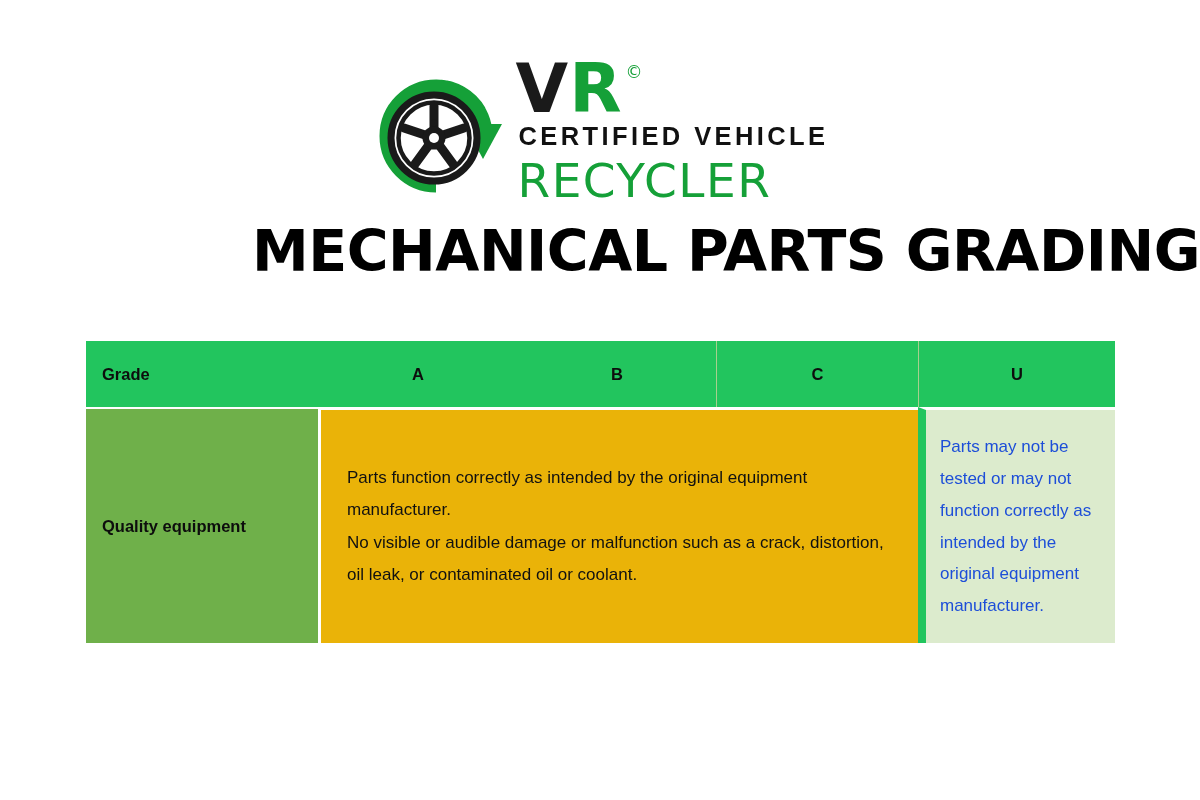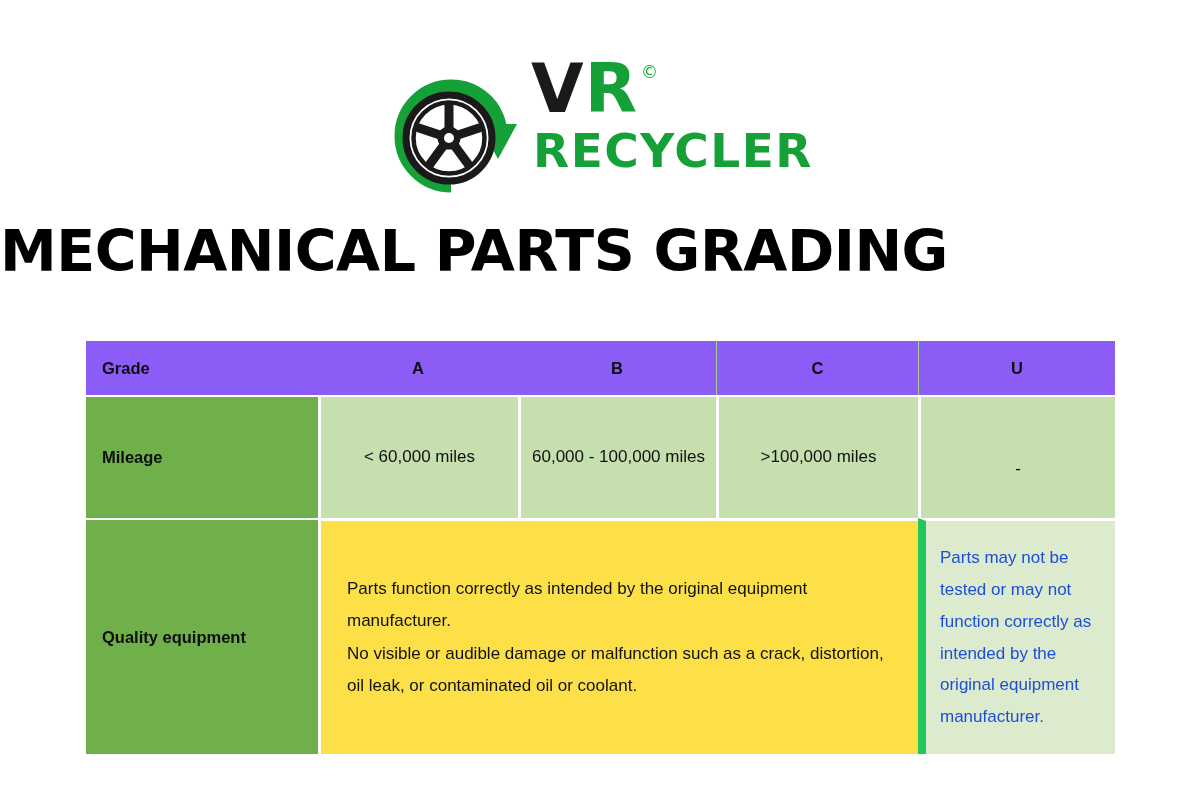--- a/index.html
+++ b/index.html
@@ -72,36 +72,36 @@
     font-weight: bold;
     font-size: 25.5px;
     letter-spacing: 3.4px;
     color: #111111;
     margin-top: 1px;
     margin-left: 3px;
     white-space: nowrap;
   }
   .logo-line3 {
     font-family: "DejaVu Sans", sans-serif;
-    font-weight: bold;
+    font-weight: normal;
     font-size: 47px;
     letter-spacing: 1.5px;
     color: #15a038;
     margin-top: 2px;
     margin-left: 2px;
     white-space: nowrap;
   }
 
   
   #page-title {
     position: absolute;
     left: 0;
     top: 218px;
     width: 1200px;
-    text-align: left;
+    text-align: right;
     font-family: "DejaVu Sans", sans-serif;
     font-weight: bold;
     font-size: 57px;
     letter-spacing: -0.5px;
     color: #000000;
     white-space: nowrap;
   }
 
   
   #grading-table {
@@ -114,22 +114,22 @@
     table-layout: fixed;
   }
   #grading-table td {
     padding: 0;
     vertical-align: middle;
     font-family: "Liberation Sans", sans-serif;
   }
 
   
   .hdr-cell {
-    background: #8b5cf6;
-    height: 54px;
+    background: #22c55e;
+    height: 66px;
     font-weight: bold;
     font-size: 16.5px;
     color: #0d0d0d;
     text-align: center;
     vertical-align: middle;
   }
   .hdr-cell.left {
     text-align: left;
     padding-left: 16px !important;
   }
@@ -158,21 +158,21 @@
     height: 97px;
     padding: 0 10px !important;
   }
   .mil-cell.dash {
     vertical-align: top;
     padding-top: 24px !important;
   }
 
   
   .qual-cell {
-    background: #fde047;
+    background: #eab308;
     border-top: 3px solid #ffffff;
     border-left: 3px solid #ffffff;
     height: 233px;
     vertical-align: middle;
     font-size: 17px;
     line-height: 1.9;
     color: #111111;
     padding: 0 22px 0 26px !important;
   }
   .qual-cell p { margin: 0; }
@@ -222,20 +222,21 @@
       <circle cx="53" cy="96" r="3.2" fill="#1a1a1a"></circle>
       <circle cx="48" cy="79" r="3.2" fill="#1a1a1a"></circle>
     </svg>
 
     <div id="logo-text">
       <div class="logo-line1">
         <span class="lt-black">V</span>
           <span class="lt-green">R</span>
           <span class="logo-cmark">©</span>
       </div>
+      <div class="logo-line2">CERTIFIED VEHICLE</div>
       <div class="logo-line3">RECYCLER</div>
     </div>
 
   </div>
 </div>
 
 <div id="page-title">MECHANICAL PARTS GRADING</div>
 
 <table id="grading-table">
   <colgroup>
@@ -248,27 +249,20 @@
   <tbody>
 
     <tr>
       <td class="hdr-cell left">Grade</td>
       <td class="hdr-cell">A</td>
       <td class="hdr-cell">B</td>
       <td class="hdr-cell hdr-div">C</td>
       <td class="hdr-cell hdr-div">U</td>
     </tr>
 
-    <tr>
-      <td class="row-label">Mileage</td>
-      <td class="mil-cell">&lt; 60,000 miles</td>
-      <td class="mil-cell">60,000 - 100,000 miles</td>
-      <td class="mil-cell">&gt;100,000 miles</td>
-      <td class="mil-cell dash">-</td>
-    </tr>
 
     <tr>
       <td class="row-label">Quality equipment</td>
       <td class="qual-cell" colspan="3">
         <p>Parts function correctly as intended by the original equipment manufacturer.</p>
         <p>No visible or audible damage or malfunction such as a crack, distortion, oil leak, or contaminated oil or coolant.</p>
       </td>
       <td class="qual-cell-u">
         <p>Parts may not be tested or may not function correctly as intended by the original equipment manufacturer.</p>
       </td>

